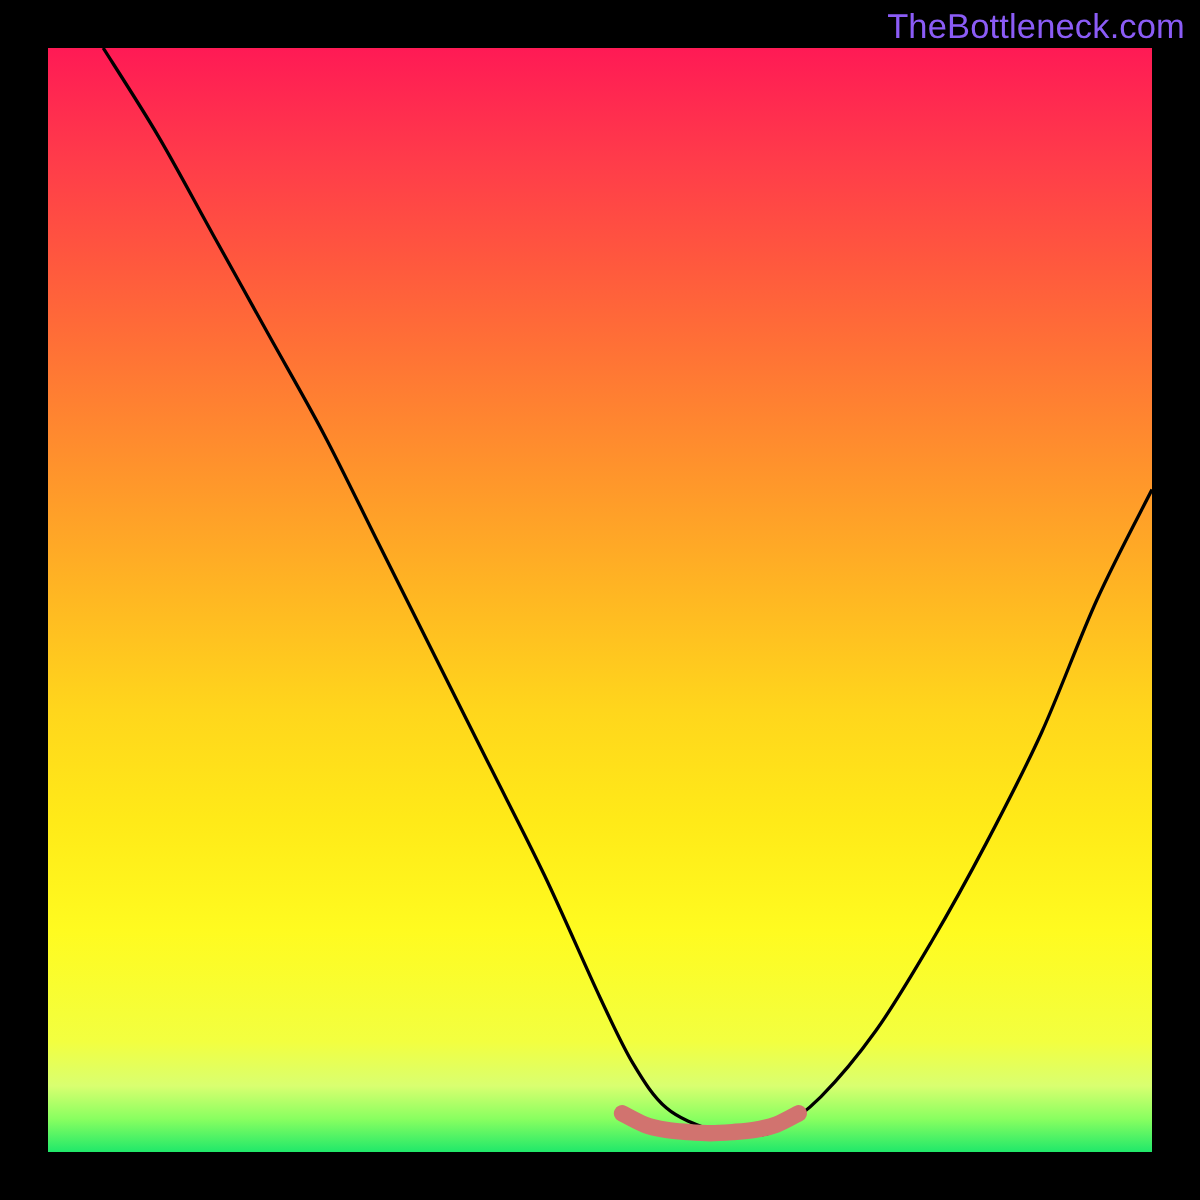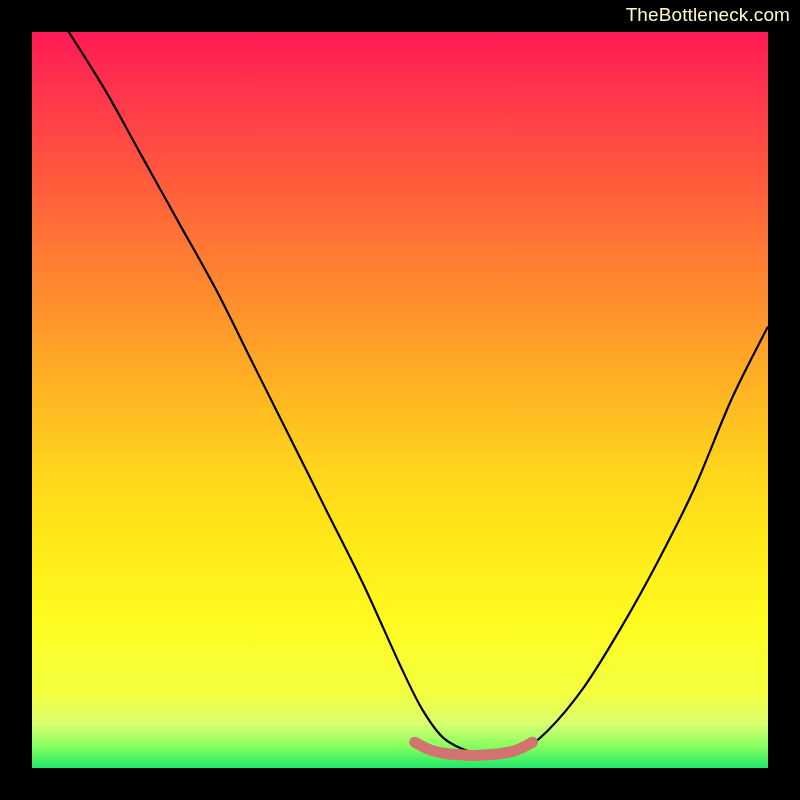--- a/index.html
+++ b/index.html
@@ -34,22 +34,22 @@
       #fffb20 80%,
       #f2ff40 90%,
       #d9ff70 94%,
       #89ff60 97%,
       #20e86a 100%);
   }
   .watermark {
     position: absolute;
     top: 4px;
     right: 10px;
-    color: #fef9c3;
-    font-size: 19px;
+    color: #8b5cf6;
+    font-size: 23px;
     font-weight: 500;
     letter-spacing: 0.1px;
     z-index: 5;
   }
   svg.curve {
     position: absolute;
     left: 32px;
     top: 32px;
     width: 736px;
     height: 736px;

